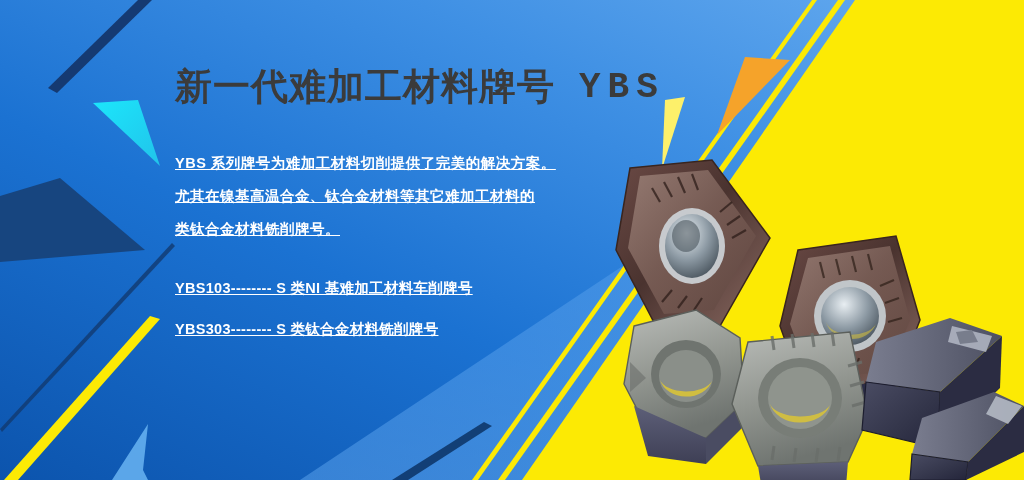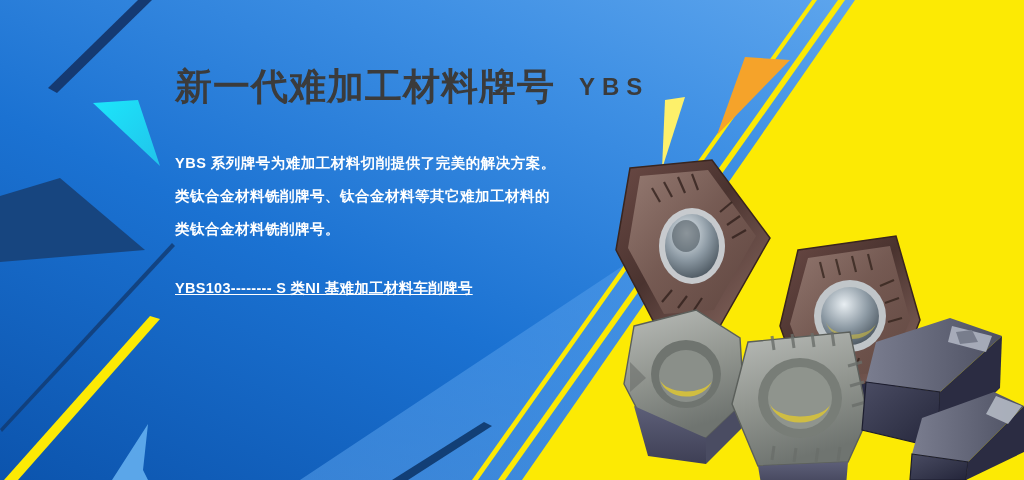--- a/index.html
+++ b/index.html
@@ -40,36 +40,38 @@
   }
   .title-div{
     display:inline-block;
     width:1px;
     height:38px;
     background:#3b3b3b;
     margin:0 11px 0 13px;
     opacity:.85;
   }
   .title-ybs{
-    font-size:24px;
+    font-size:36px;
     font-weight:700;
     color:#3b3b3b;
     letter-spacing:7px;
+    font-family:Liberation Mono, monospace;
   }
 
   .desc{
     margin-top:46px;
   }
   .desc p{
     margin:0 0 16px 0;
     font-size:14.5px;
     font-weight:700;
     color:#ffffff;
     letter-spacing:.5px;
     line-height:1.2;
+    text-decoration:underline;
   }
 
   .grades{
     margin-top:40px;
   }
   .grades p{
     margin:0 0 22px 0;
     font-size:14.5px;
     font-weight:700;
     color:#ffffff;
@@ -142,26 +144,27 @@
   <div class="text-block">
 
     <div class="title-row">
       <span class="title-main">新一代难加工材料牌号</span>
       <span class="title-div"></span>
       <span class="title-ybs">YBS</span>
     </div>
 
     <div class="desc">
       <p>YBS 系列牌号为难加工材料切削提供了完美的解决方案。</p>
-      <p>类钛合金材料铣削牌号、钛合金材料等其它难加工材料的</p>
+      <p>尤其在镍基高温合金、钛合金材料等其它难加工材料的</p>
       <p>类钛合金材料铣削牌号。</p>
     </div>
 
     <div class="grades">
       <p>YBS103-------- S 类NI 基难加工材料车削牌号</p>
+      <p>YBS303-------- S 类钛合金材料铣削牌号</p>
     </div>
 
   </div>
 
   <div class="products">
     <svg viewBox="0 0 424 350" width="424" height="350">
       <defs>
         <linearGradient id="brown1" x1="0" y1="0" x2="1" y2="1">
           <stop offset="0%" stop-color="#6b4a45"></stop>
           <stop offset="45%" stop-color="#4a332f"></stop>

